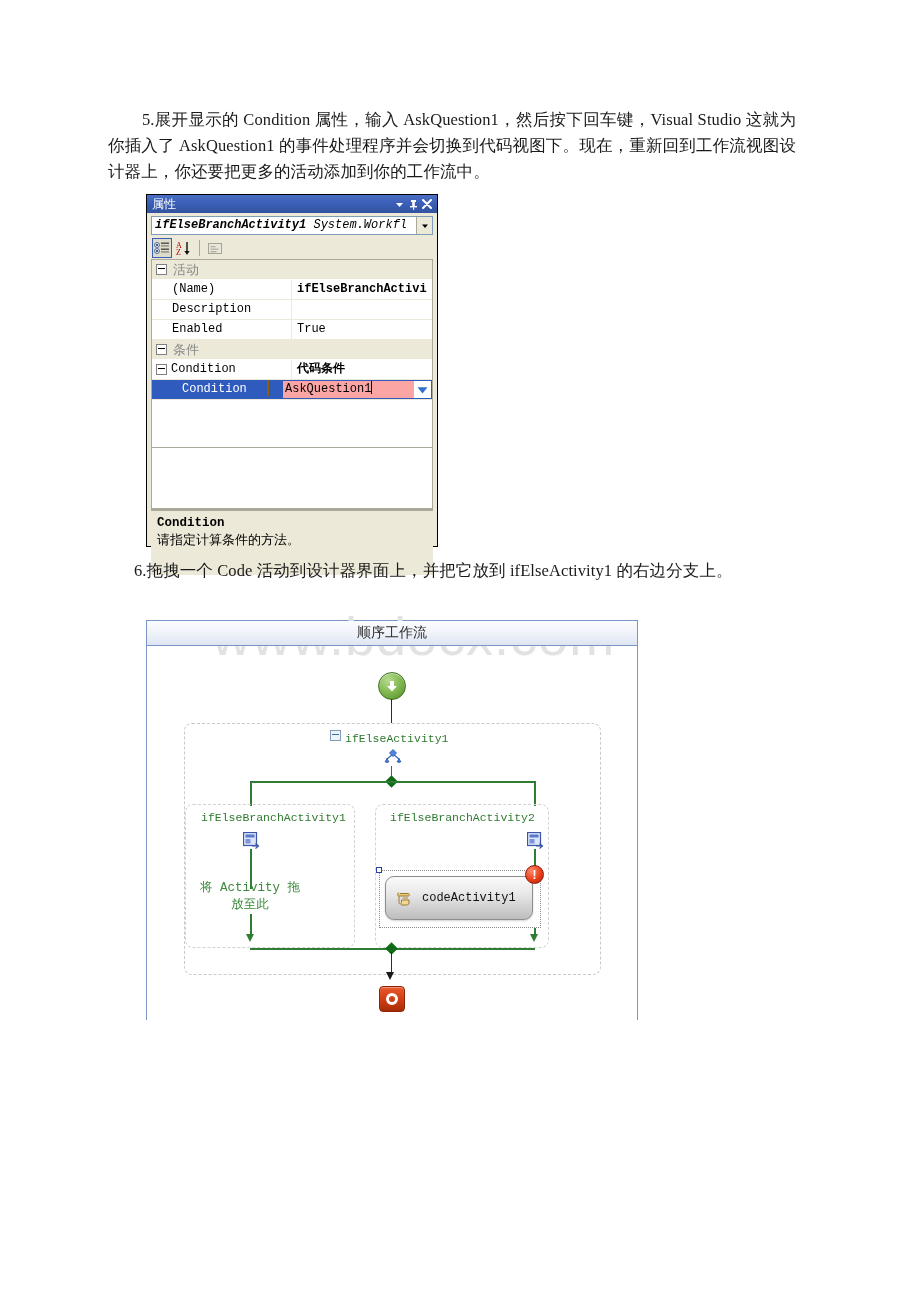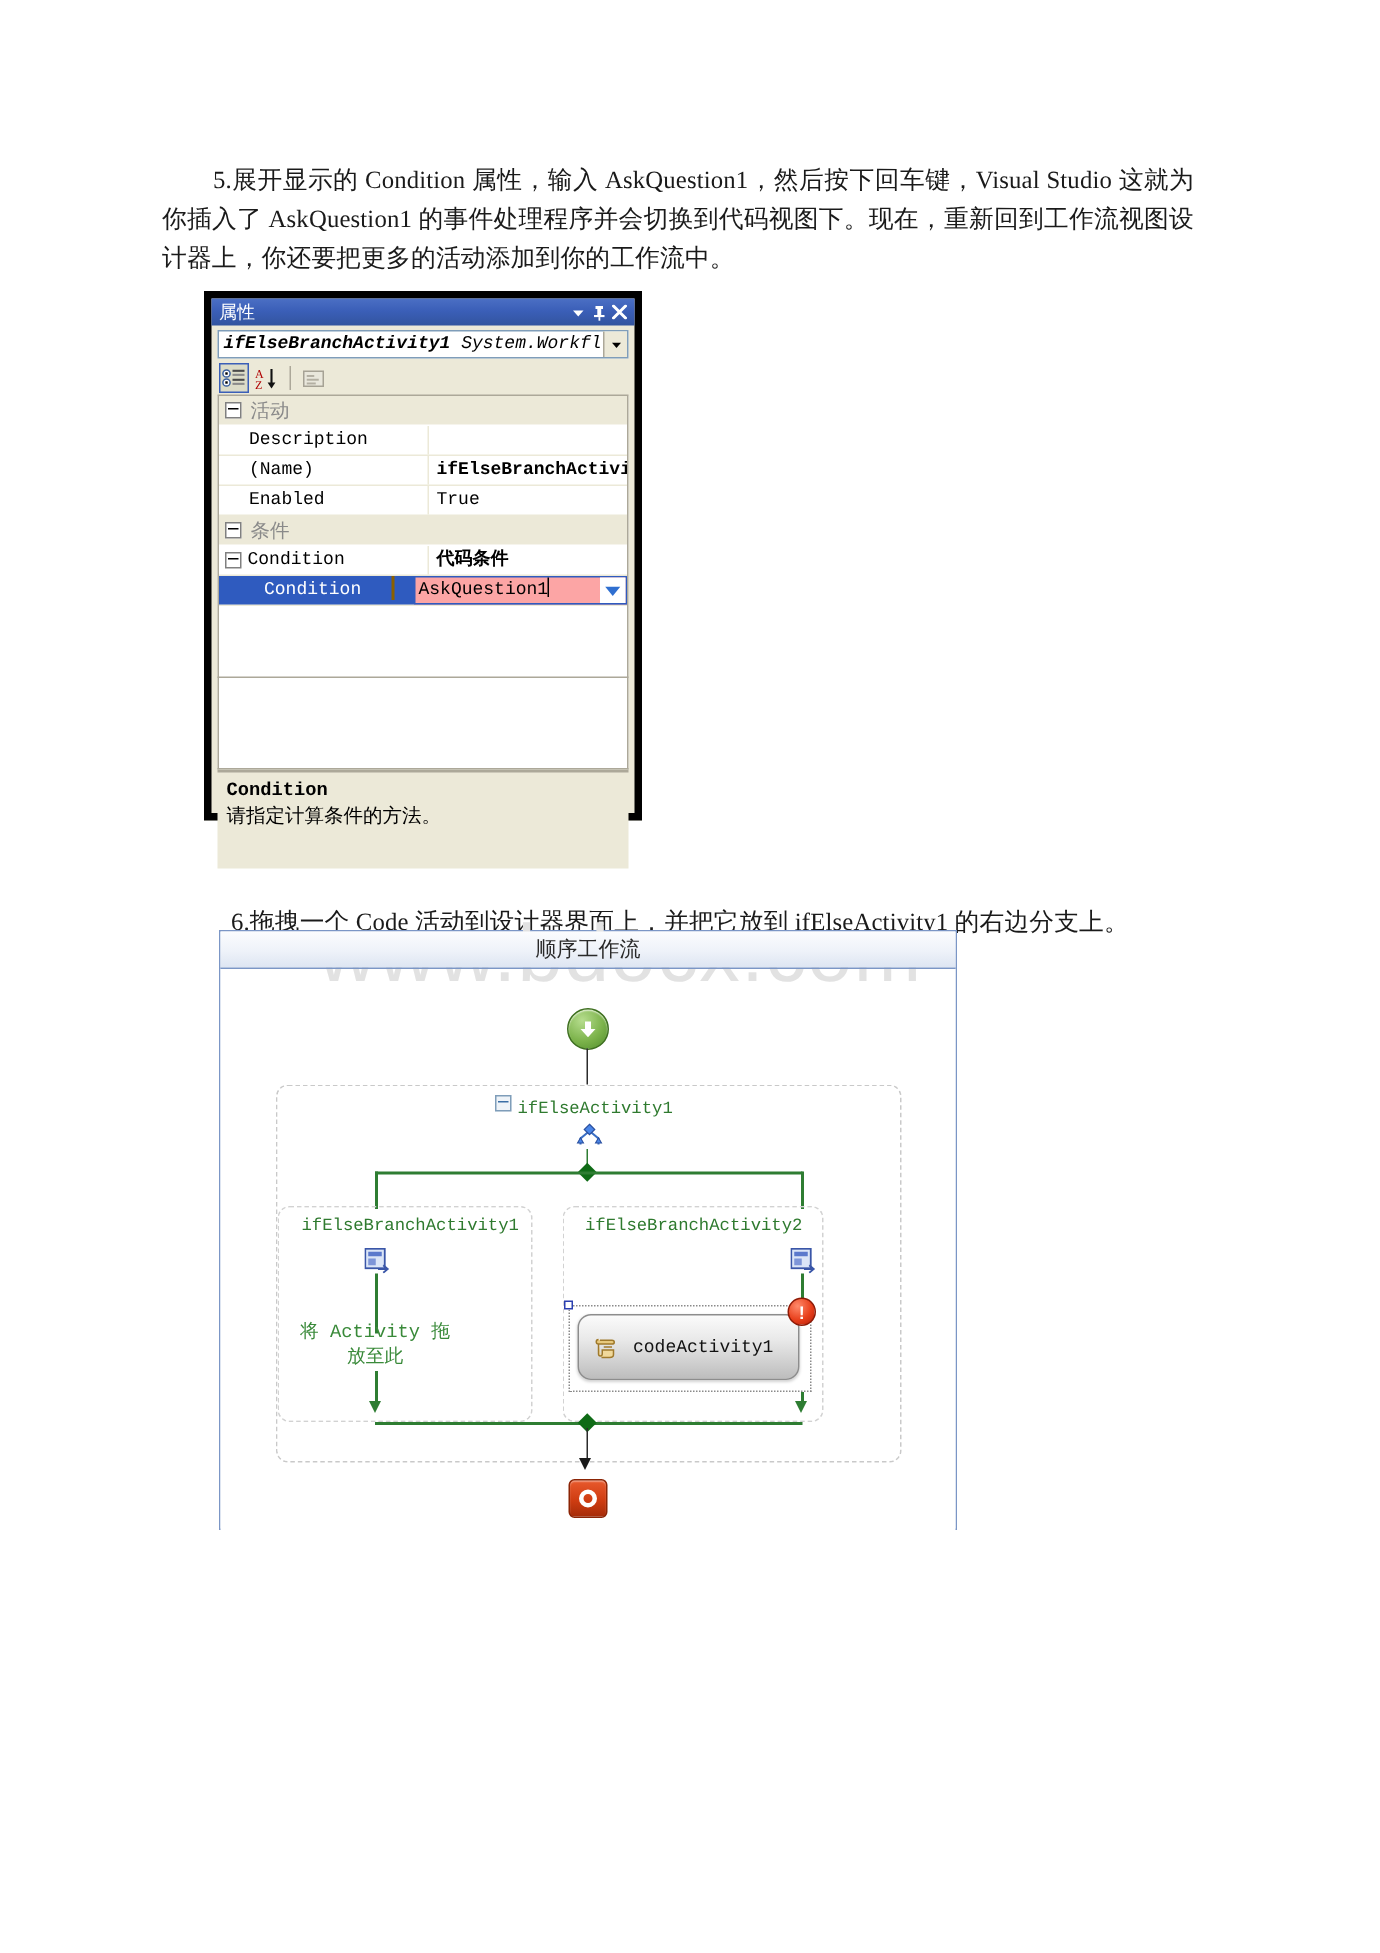--- a/index.html
+++ b/index.html
@@ -29,32 +29,32 @@
     font-family: "Liberation Serif", serif;
     font-size: 16.5px;
     line-height: 26px;
     color: #1a1a1a;
     text-align: justify;
     letter-spacing: 0.1px;
   }
   .para .indent { display: inline-block; width: 34px; }
 
   #para5 { left: 108px; top: 107px; width: 688px; }
-  #para6 { left: 120px; top: 558px; width: 688px; margin-top: 44px; }
+  #para6 { left: 100px; top: 558px; width: 688px; }
   #para7 { left: 108px; top: 1037px; width: 688px; }
 
   
   #props-window {
     position: absolute;
-    left: 136px;
+    left: 146px;
     top: 194px;
     width: 292px;
     height: 353px;
     background: #ece9d8;
-    border: 5px solid #000000;
+    border: 1px solid #000000;
     box-sizing: border-box;
     font-family: "Liberation Mono", monospace;
   }
   .pw-titlebar {
     height: 18px;
     background: linear-gradient(to bottom, #4b6fc4 0%, #3b5fb8 45%, #32549f 100%);
     display: flex;
     align-items: center;
     padding: 0 3px 0 5px;
     box-sizing: border-box;
@@ -532,27 +532,27 @@
     </div>
 
     <div class="pw-grid">
 
       <div class="grid-cat">
         <span class="expander"></span>
         <span class="grid-cat-label">活动</span>
       </div>
 
       <div class="grid-row">
+        <div class="gname">(Name)</div>
+        <div class="gval bold">ifElseBranchActivi</div>
+      </div>
+
+      <div class="grid-row">
         <div class="gname">Description</div>
         <div class="gval"></div>
-      </div>
-
-      <div class="grid-row">
-        <div class="gname">(Name)</div>
-        <div class="gval bold">ifElseBranchActivi</div>
       </div>
 
       <div class="grid-row">
         <div class="gname">Enabled</div>
         <div class="gval">True</div>
       </div>
 
       <div class="grid-cat">
         <span class="expander"></span>
         <span class="grid-cat-label">条件</span>

